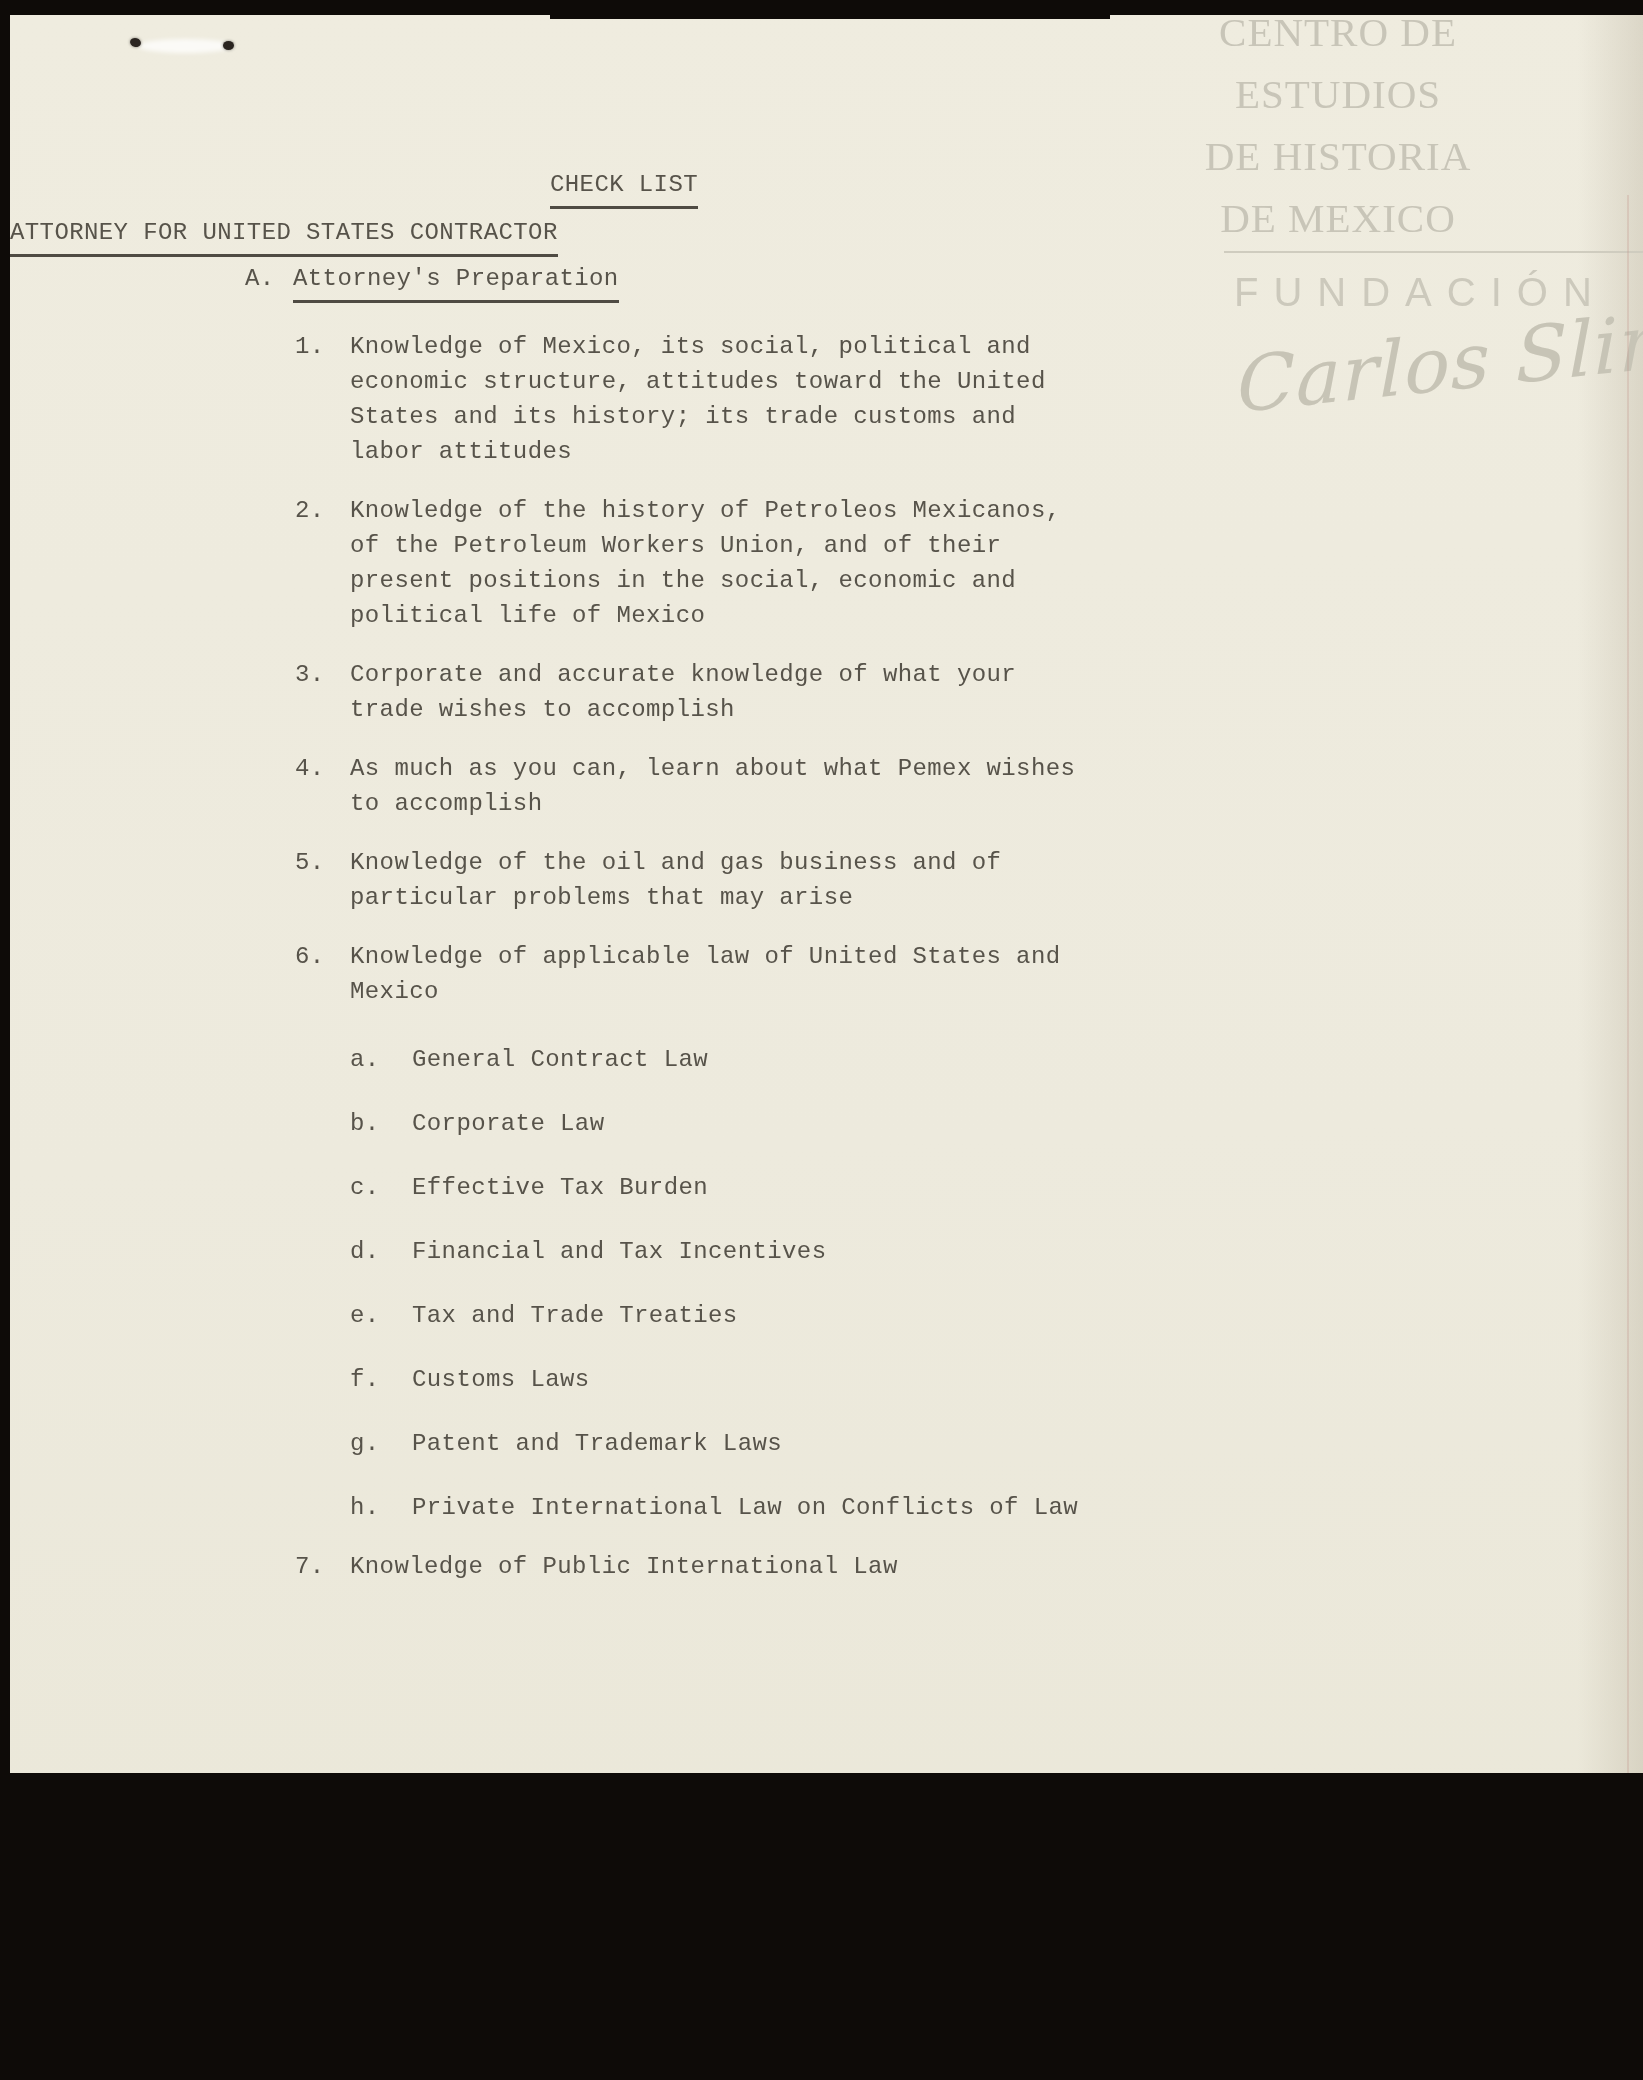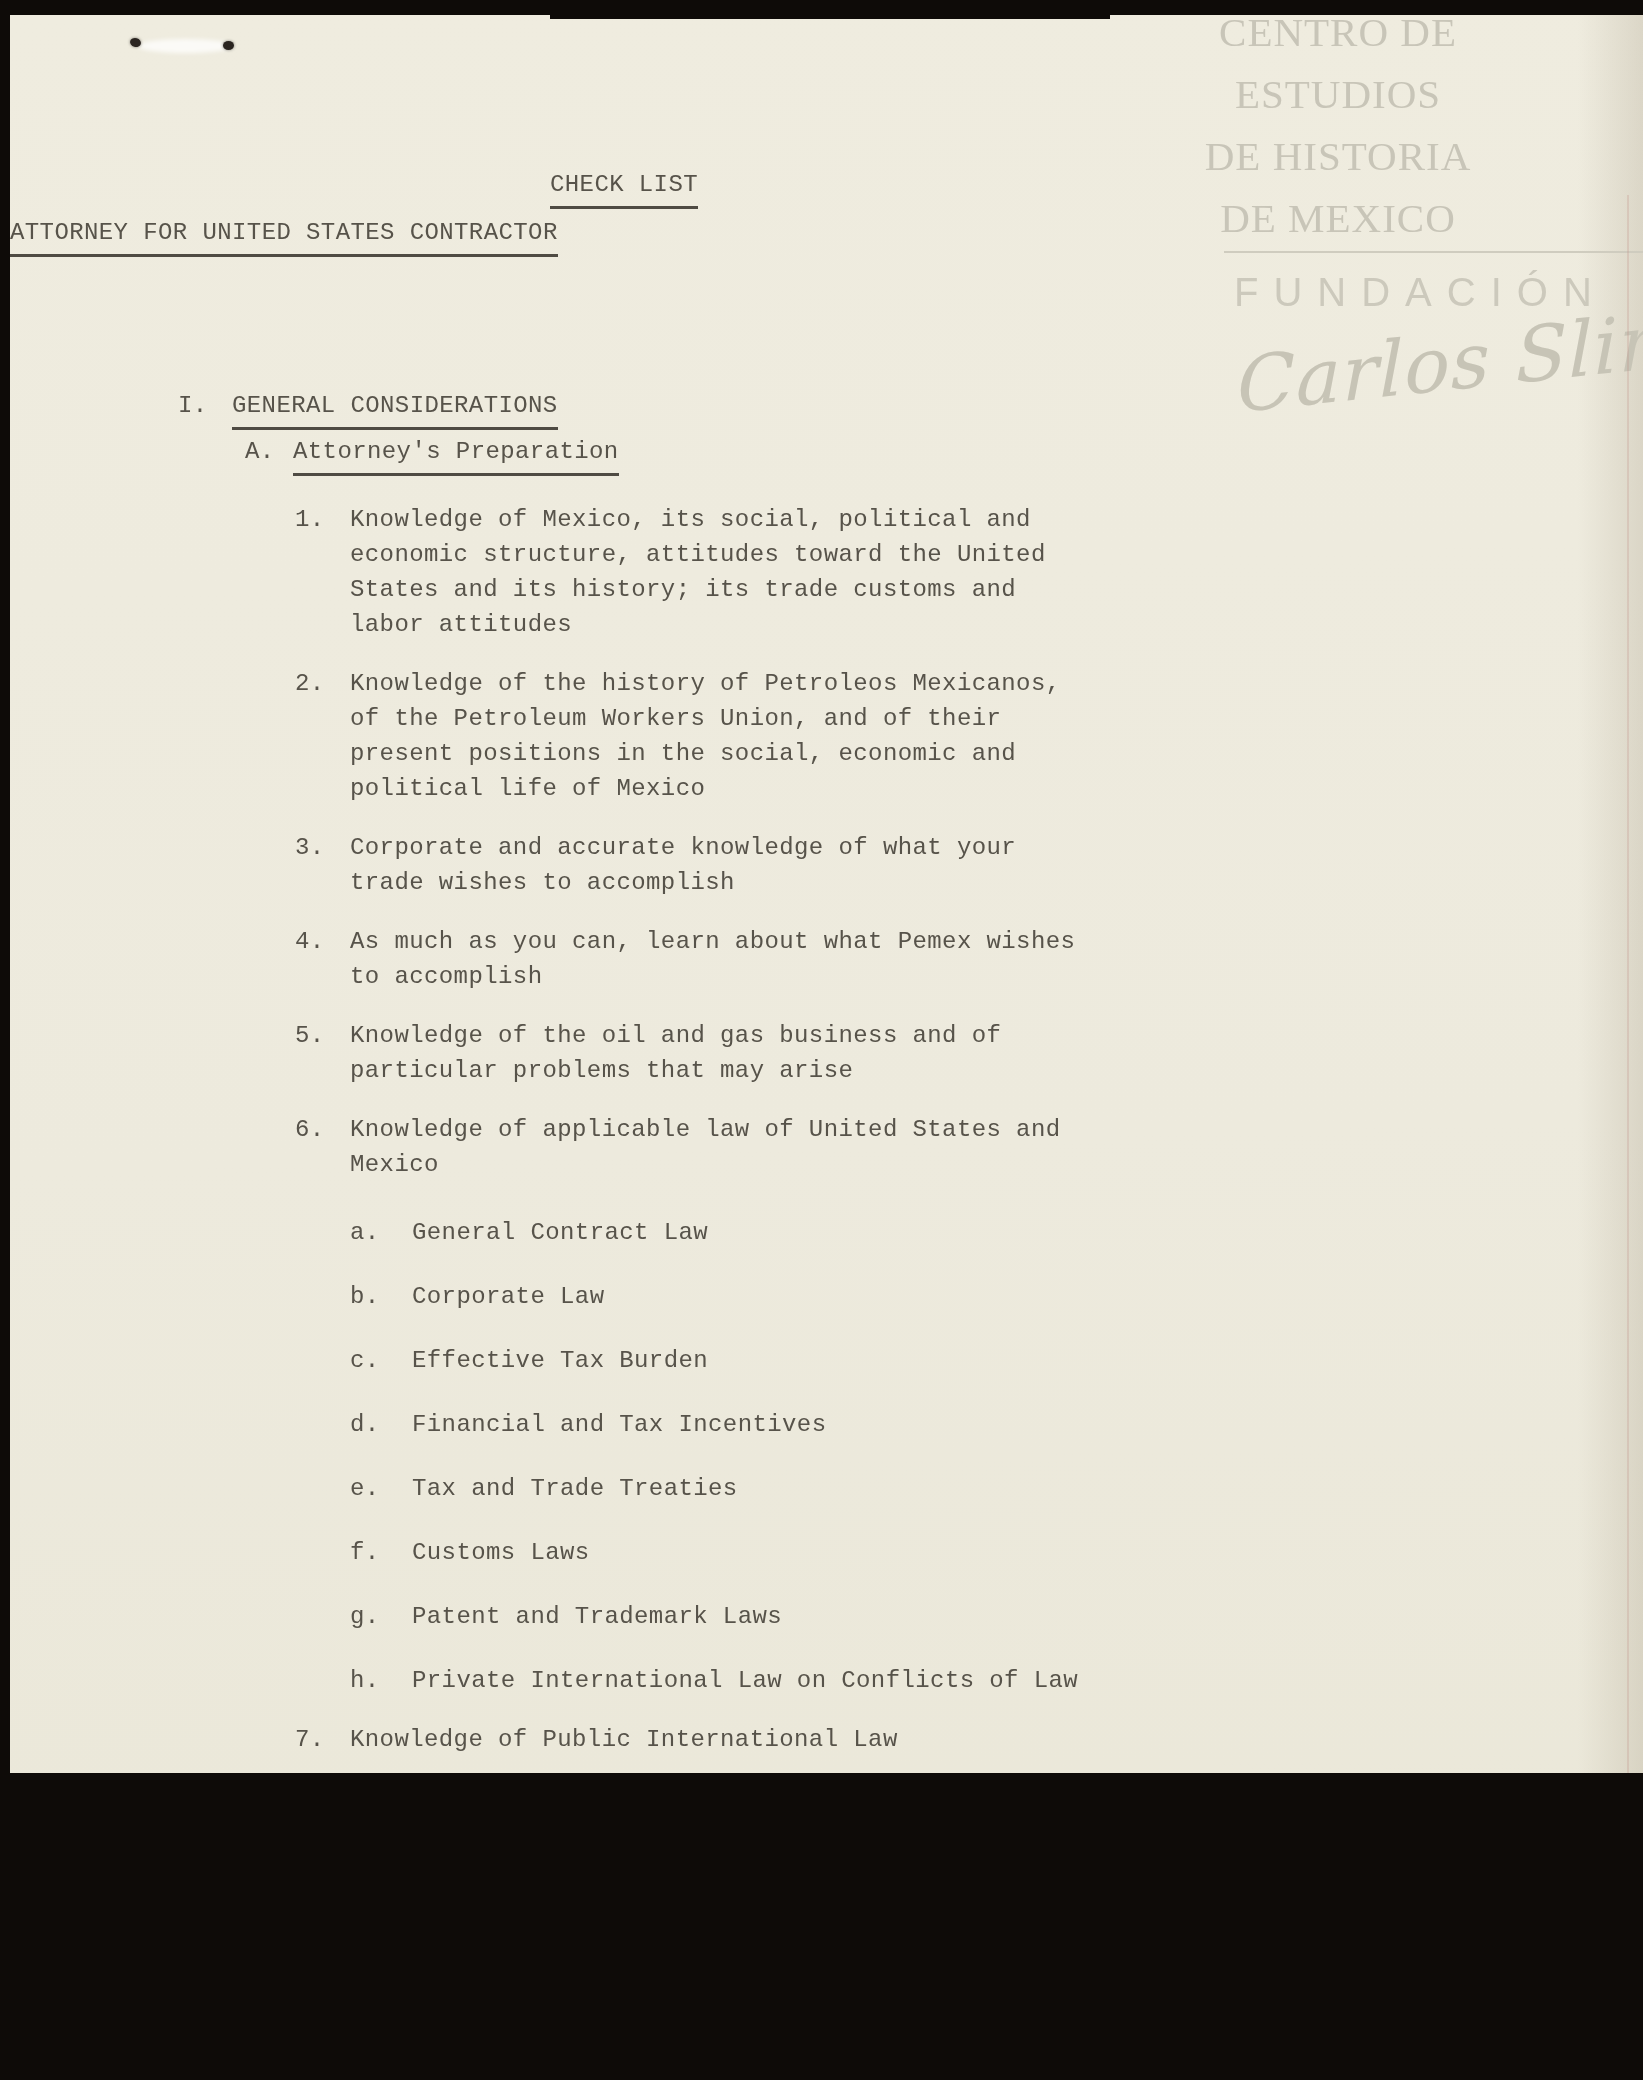--- a/index.html
+++ b/index.html
@@ -108,23 +108,20 @@
       <div class="wm-signature">Carlos Slim</div>
     </div>
 
     <div class="doc">
       <div class="doc-title">
         <span class="u">CHECK LIST</span>
       </div>
       <div class="doc-subtitle">
         <span class="u">ATTORNEY FOR UNITED STATES CONTRACTOR</span>
       </div>
-      <div class="sec">
-        <span class="sec-label">I.</span><span class="u">GENERAL CONSIDERATIONS</span>
-      </div>
       <div class="sub">
         <span class="sub-label">A.</span><span class="u">Attorney's Preparation</span>
       </div>
       <div id="items">
           <div class="item first">
     <span class="item-num">1.</span>
     <div class="item-lines">
               <div>Knowledge of Mexico, its social, political and</div>
               <div>economic structure, attitudes toward the United</div>
               <div>States and its history; its trade customs and</div>

